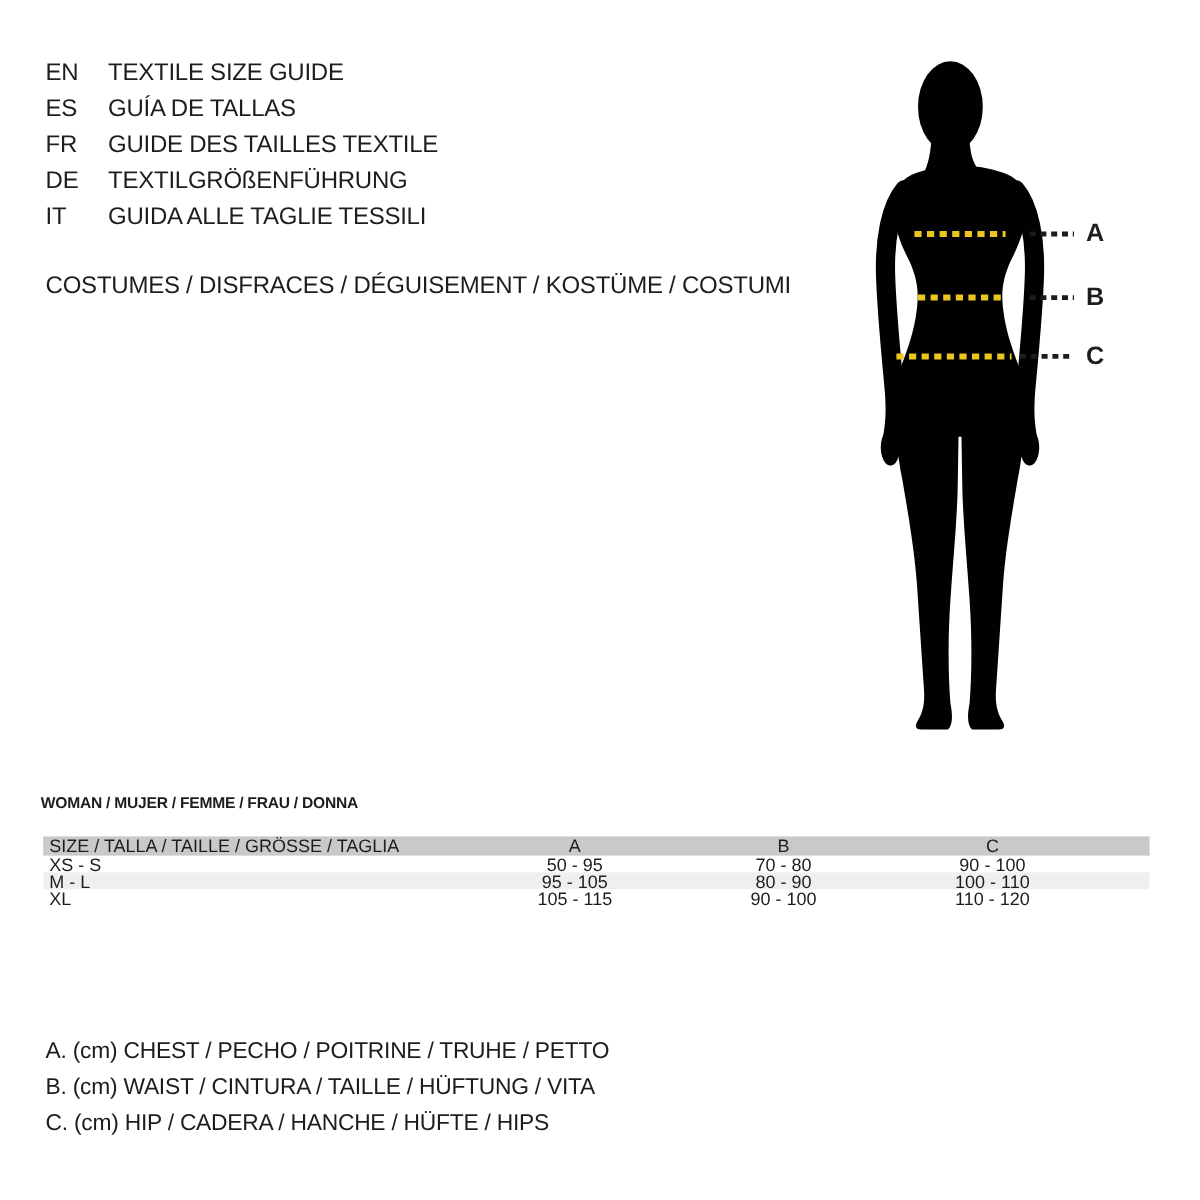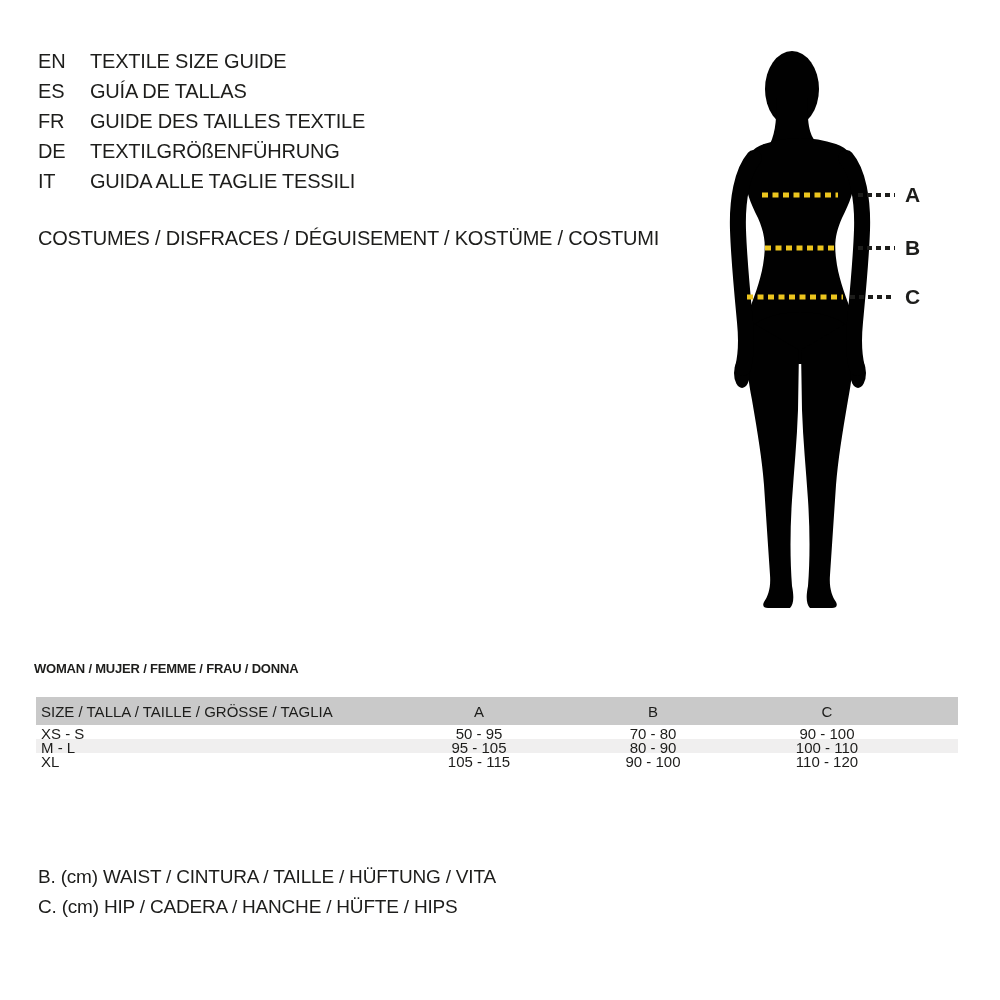--- a/index.html
+++ b/index.html
@@ -24,21 +24,21 @@
   .dash-black { stroke:var(--ink); stroke-width:4; stroke-dasharray:5 4; fill:none; }
   .body-fill { fill:#010101; }
   .body-stroke { stroke:#010101; fill:none; stroke-linecap:round; }
 
   
   .section-title { position:absolute; left:34px; top:661px; font-size:13px; letter-spacing:-0.2px; }
 
   
   .size-table { position:absolute; left:36px; top:697px; width:922px; }
   .trow { display:grid; grid-template-columns:356px 174px 174px 174px; align-items:center; height:14px; font-size:15px; }
-  .trow.header-row { height:28px; background:var(--header-bg); }
+  .trow.header-row { height:16px; background:var(--header-bg); }
   .trow.row-alt { background:var(--alt-bg); }
   .cell-label { padding-left:5px; }
   .cell-num { text-align:center; }
 
   
   .legend-block { position:absolute; left:38px; top:862px; }
   .legend-line { height:30px; display:flex; align-items:center; font-size:19px; letter-spacing:-0.2px; }
 </style>
 </head>
 <body>
@@ -130,17 +130,18 @@
     </div>
     <div class="trow">
       <div class="cell-label">XL</div>
       <div class="cell-num">105 - 115</div>
       <div class="cell-num">90 - 100</div>
       <div class="cell-num">110 - 120</div>
     </div>
   </div>
 
   <div class="legend-block">
+    <div class="legend-line">A. (cm) CHEST / PECHO / POITRINE / TRUHE / PETTO</div>
     <div class="legend-line">B. (cm) WAIST / CINTURA / TAILLE / HÜFTUNG / VITA</div>
     <div class="legend-line">C. (cm) HIP / CADERA / HANCHE / HÜFTE / HIPS</div>
   </div>
 
 </main>
 
 </body></html>

